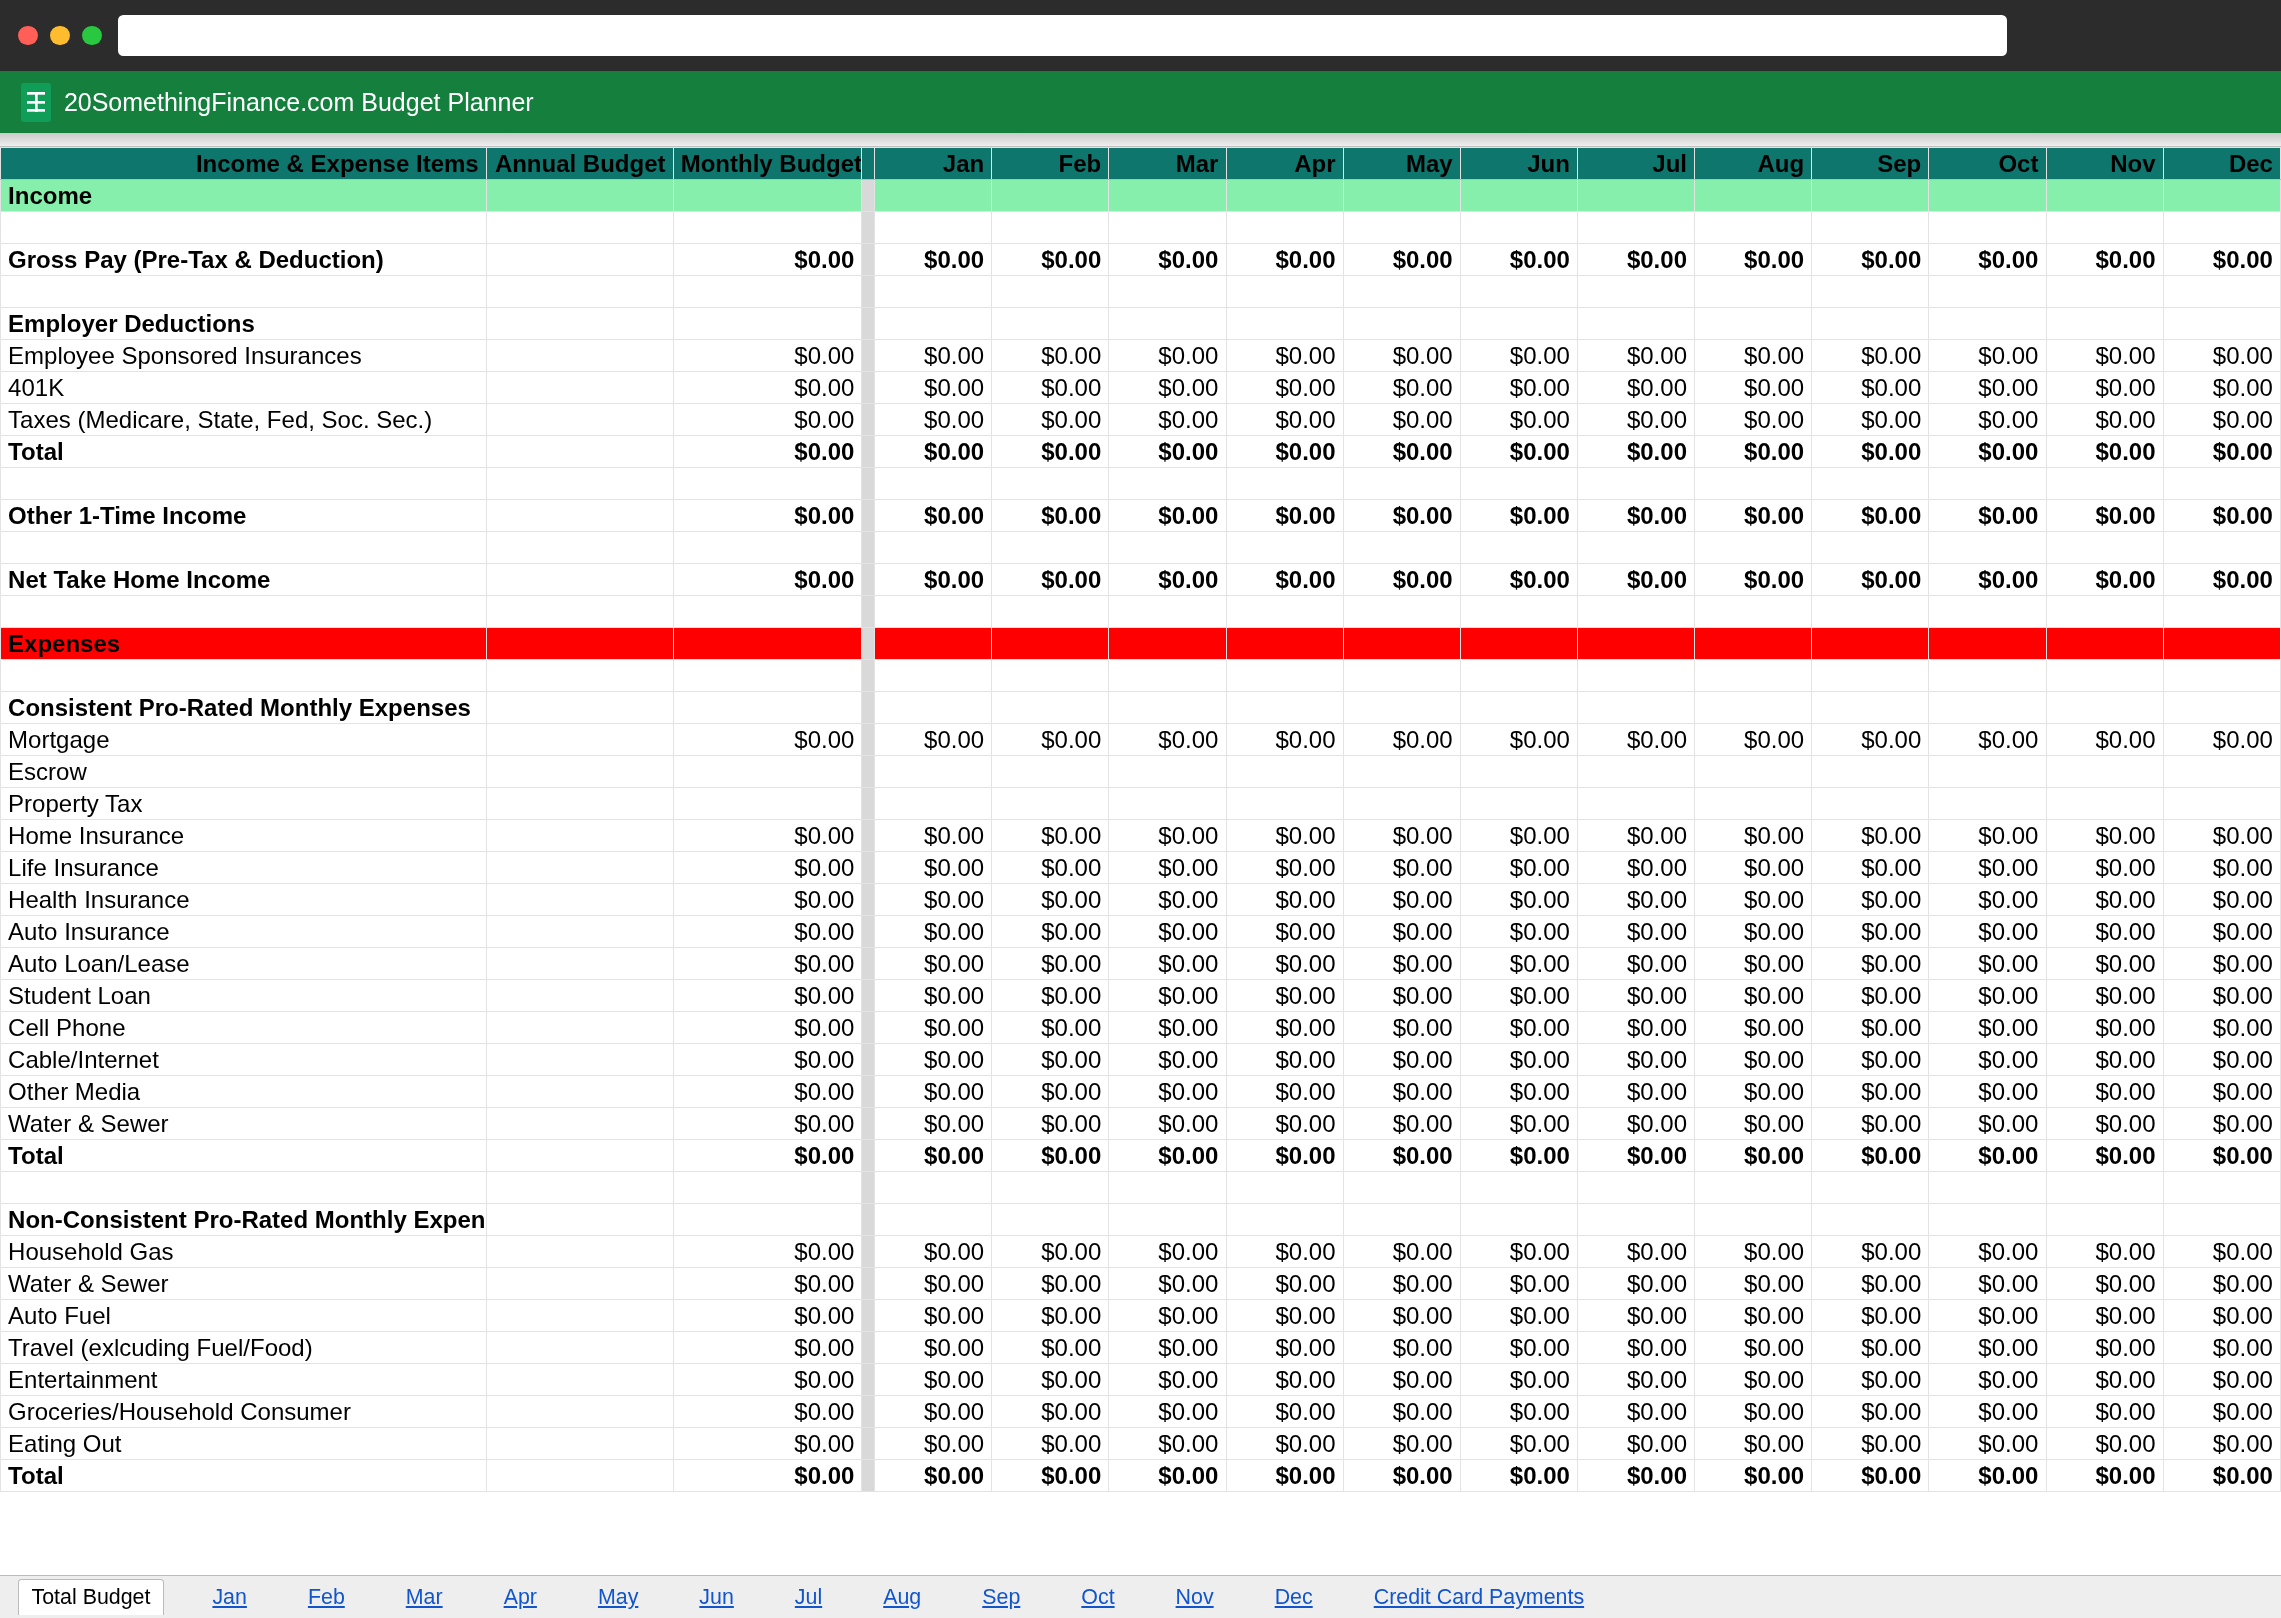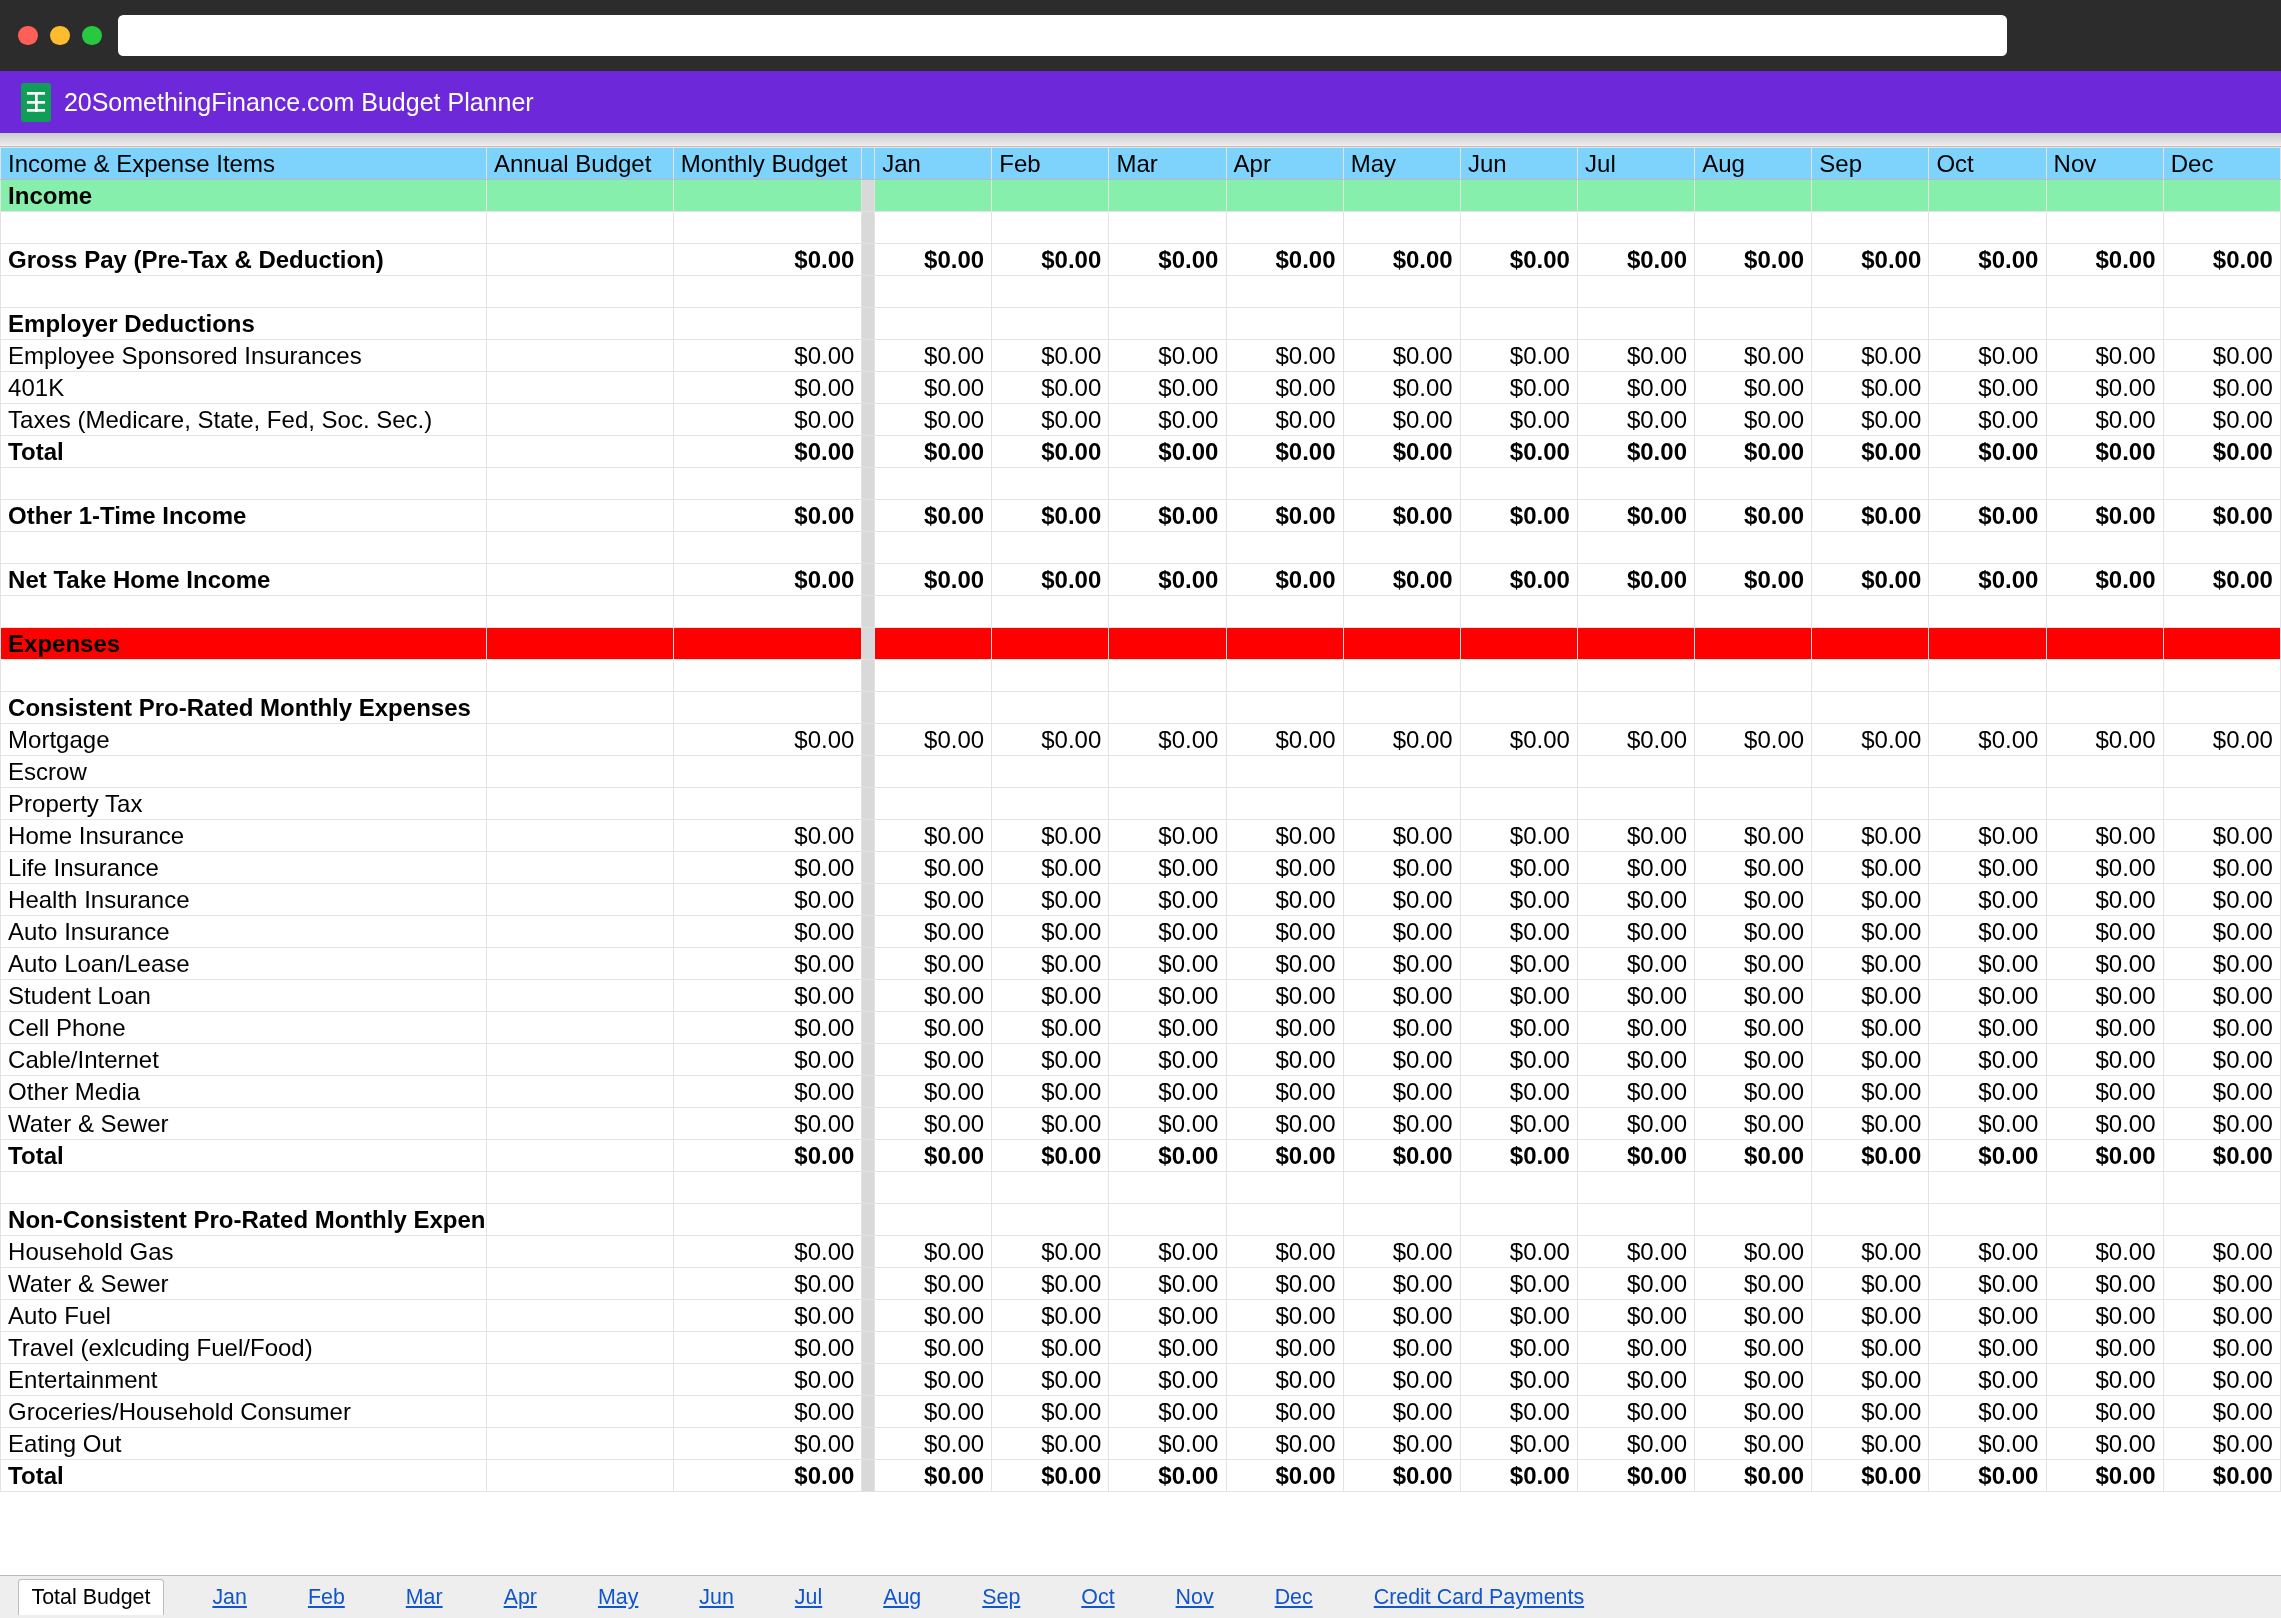--- a/index.html
+++ b/index.html
@@ -6,21 +6,21 @@
   html, body { width: 2281px; height: 1618px; font-family: Arial, Helvetica, sans-serif; background:#fff; overflow:hidden; }
 
   
   .chrome-top { background:#2c2c2c; height:71px; display:flex; align-items:center; padding:0 18px; gap:16px; }
   .traffic { display:flex; gap:12.5px; }
   .tl { width:19.6px; height:19.6px; border-radius:50%; }
   .tl.red{background:#ff5f57;} .tl.yellow{background:#febc2e;} .tl.green{background:#28c840;}
   .url-bar { flex:0 0 auto; width:1889px; height:41px; background:#fff; border-radius:5.3px; }
 
   
-  .doc-bar { background:#6d28d9; color:#fff; height:62px; display:flex; align-items:center; padding:0 21.4px; gap:12.5px; font-size:25px; }
+  .doc-bar { background:#15803d; color:#fff; height:62px; display:flex; align-items:center; padding:0 21.4px; gap:12.5px; font-size:25px; }
   .sheets-icon { width:30px; height:39px; background:#0f9d58; border-radius:2.7px; position:relative; display:flex; align-items:center; justify-content:center; }
   .sheets-icon::after{ content:""; display:block; width:18px; height:19.6px; background:
      linear-gradient(#fff,#fff) 0 0/100% 2.7px no-repeat,
      linear-gradient(#fff,#fff) 0 50%/100% 2.7px no-repeat,
      linear-gradient(#fff,#fff) 0 100%/100% 2.7px no-repeat,
      linear-gradient(#fff,#fff) 50% 0/2.7px 100% no-repeat; }
 
   .toolbar-shadow { height:14.3px; background:linear-gradient(#c9c9c9,#eee); border-bottom:0.9px solid #bfbfbf;}
 
   
@@ -28,21 +28,21 @@
   table.sheet { border-collapse:collapse; table-layout:fixed; width:100%; font-size:24px; color:#000;}
   table.sheet td { border:0.9px solid #e3e3e3; height:32px; padding:0 7.1px; white-space:nowrap; overflow:hidden; text-overflow:clip; vertical-align:middle; }
   col.c-label   { width:481px; }
   col.c-annual  { width:185px; }
   col.c-monthly { width:187px; }
   col.c-gap     { width:12.5px; }
   col.c-month   { width:116px; }
 
   td.num { text-align:right; }
   td.gap { background:#d9d9d9; border-left:0.9px solid #bbb; border-right:0.9px solid #bbb; padding:0;}
-  tr.header td { font-weight:normal; background:#7dd3fc; border-bottom:1.8px solid #bbb; }
+  tr.header td { font-weight:bold; background:#0f766e; border-bottom:1.8px solid #bbb;text-align:right; }
   tr.section-income td { background:#86efac; font-weight:bold; color:#000; }
   tr.section-income td.gap { background:#d9d9d9; }
   tr.section-expenses td { background:#ff0000; font-weight:bold; color:#000000; }
   tr.section-expenses td.gap { background:#d9d9d9; }
   tr.bold td { font-weight:bold; }
   tr.blank td { height:32px; }
 
   
   .tabs-bar { position:absolute; bottom:0; left:0; right:0; height:43px; background:#eee; border-top:0.9px solid #bbb; display:flex; align-items:center; padding:0 18px; gap:36px; font-size:21.4px;}
   .tab { padding:5.3px 12.5px; color:#1155cc; text-decoration:underline; cursor:pointer; }

